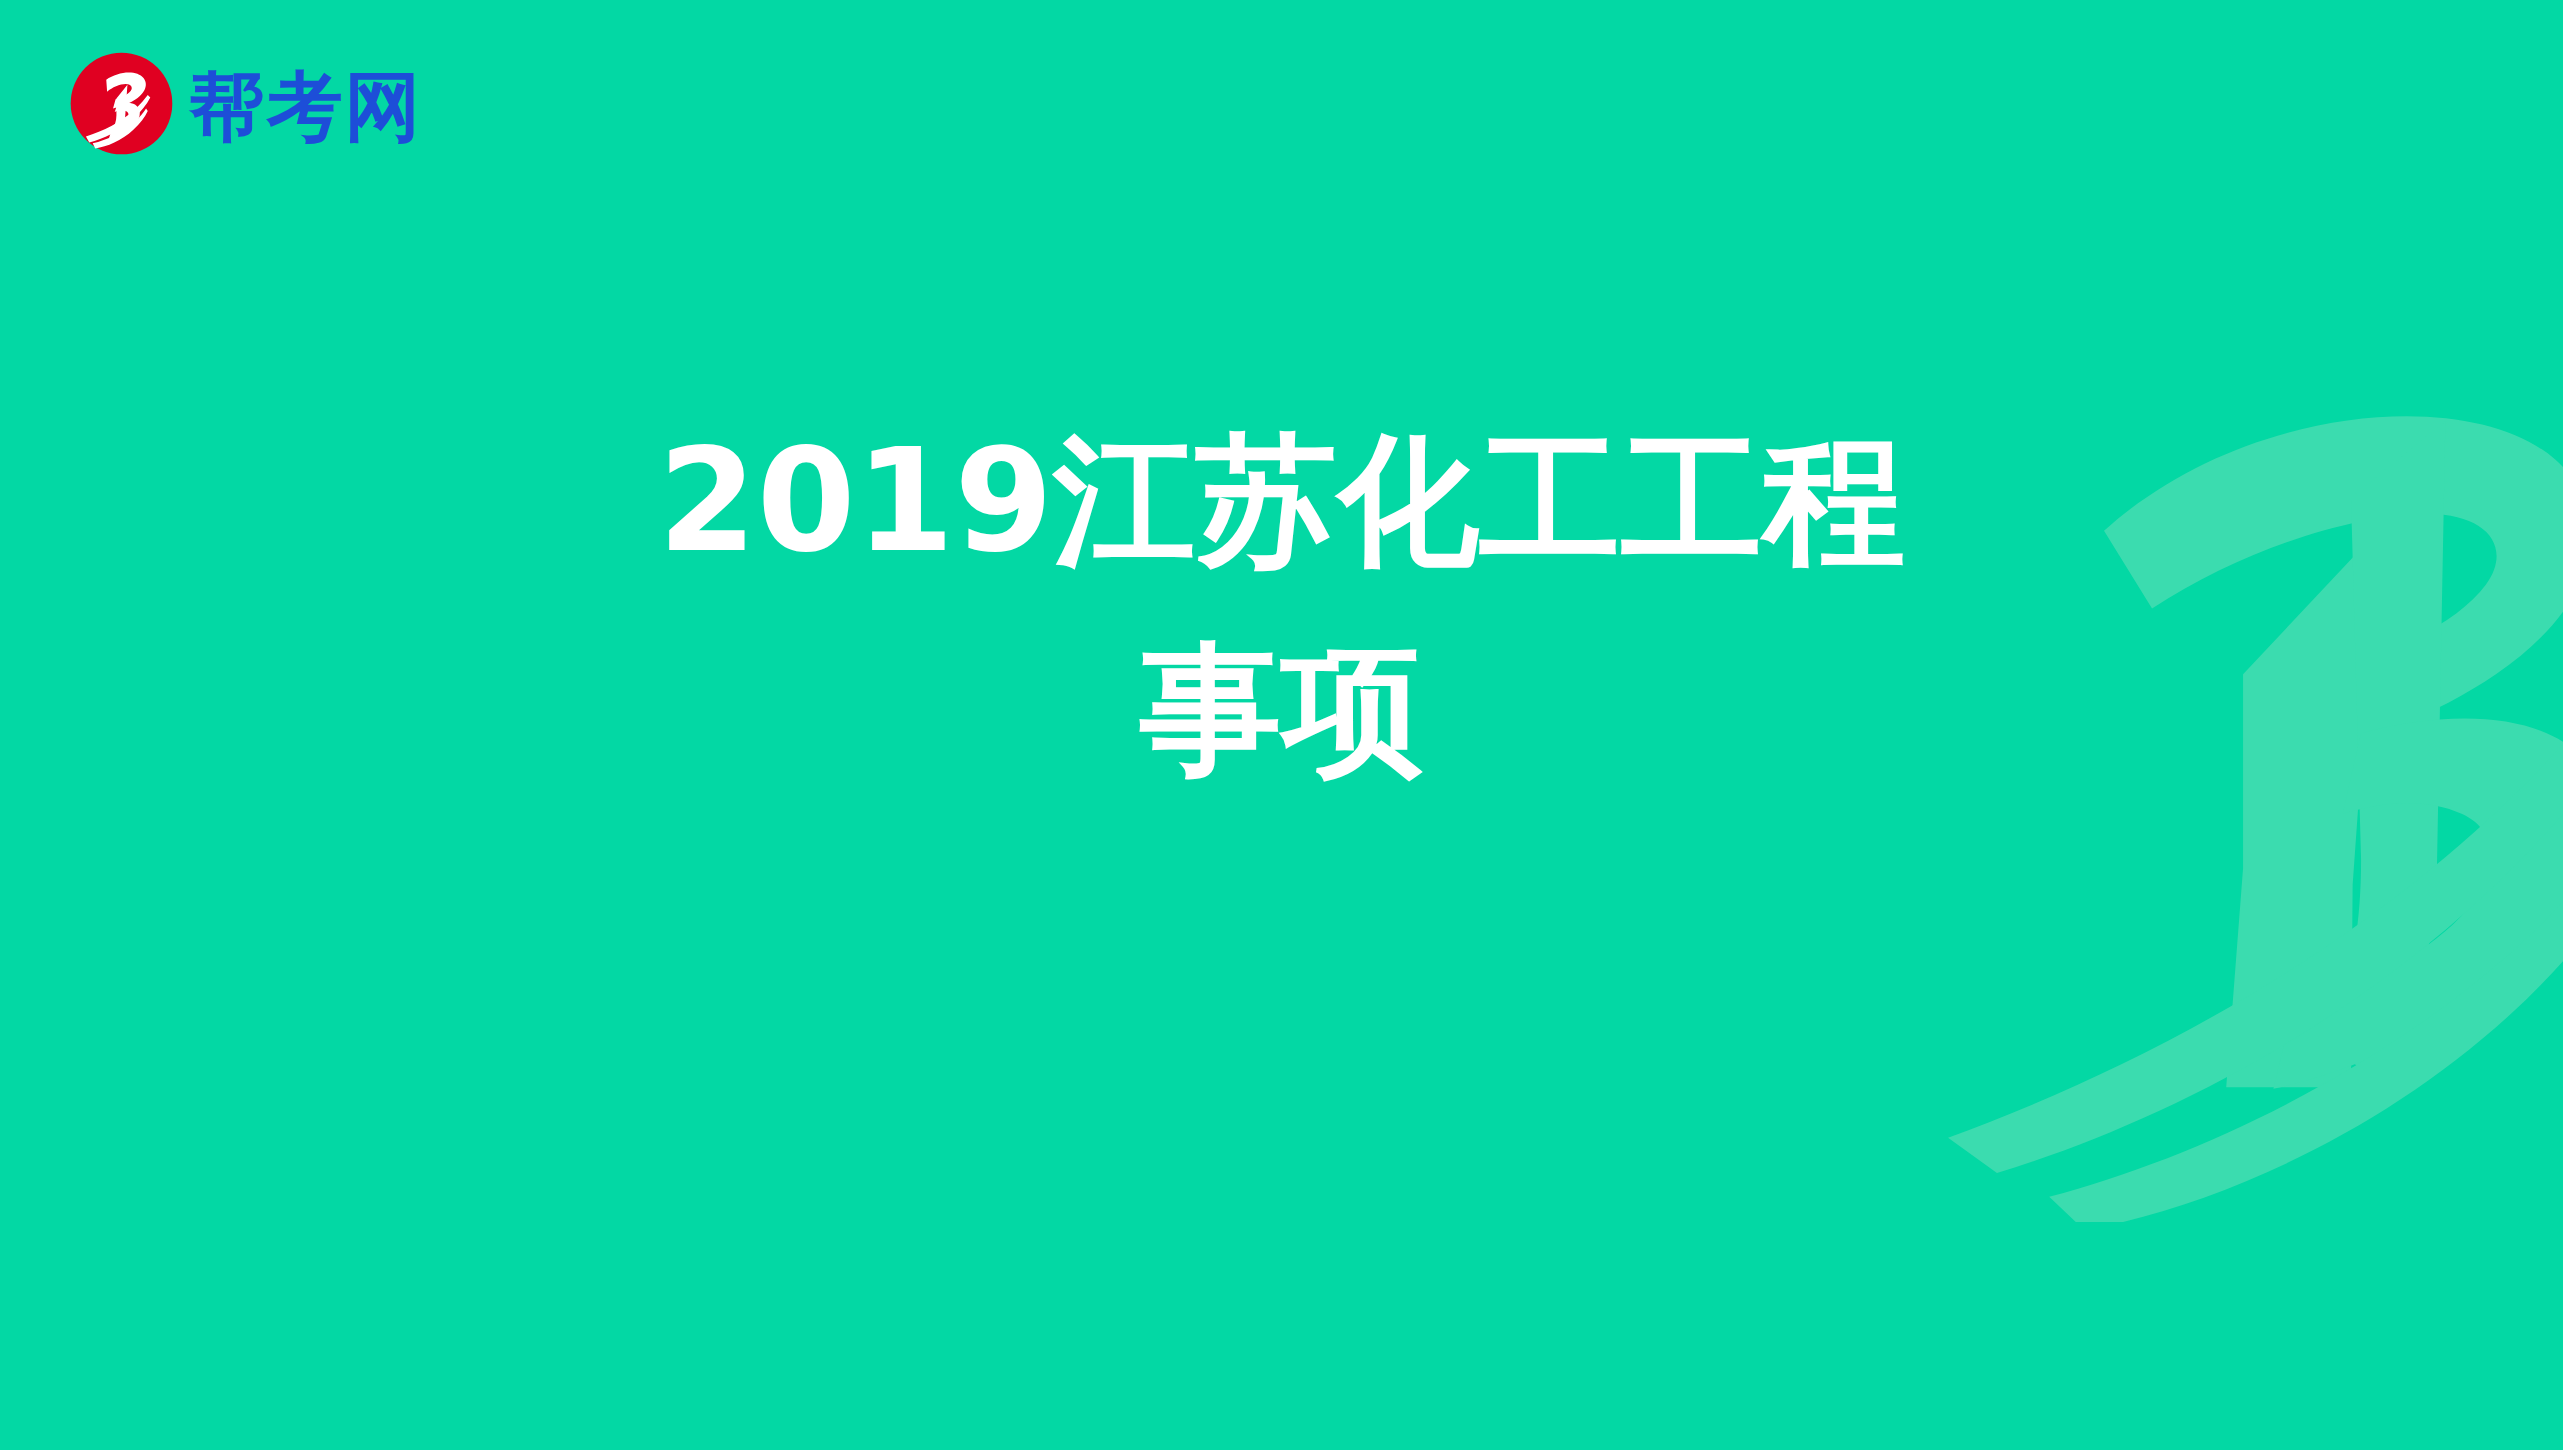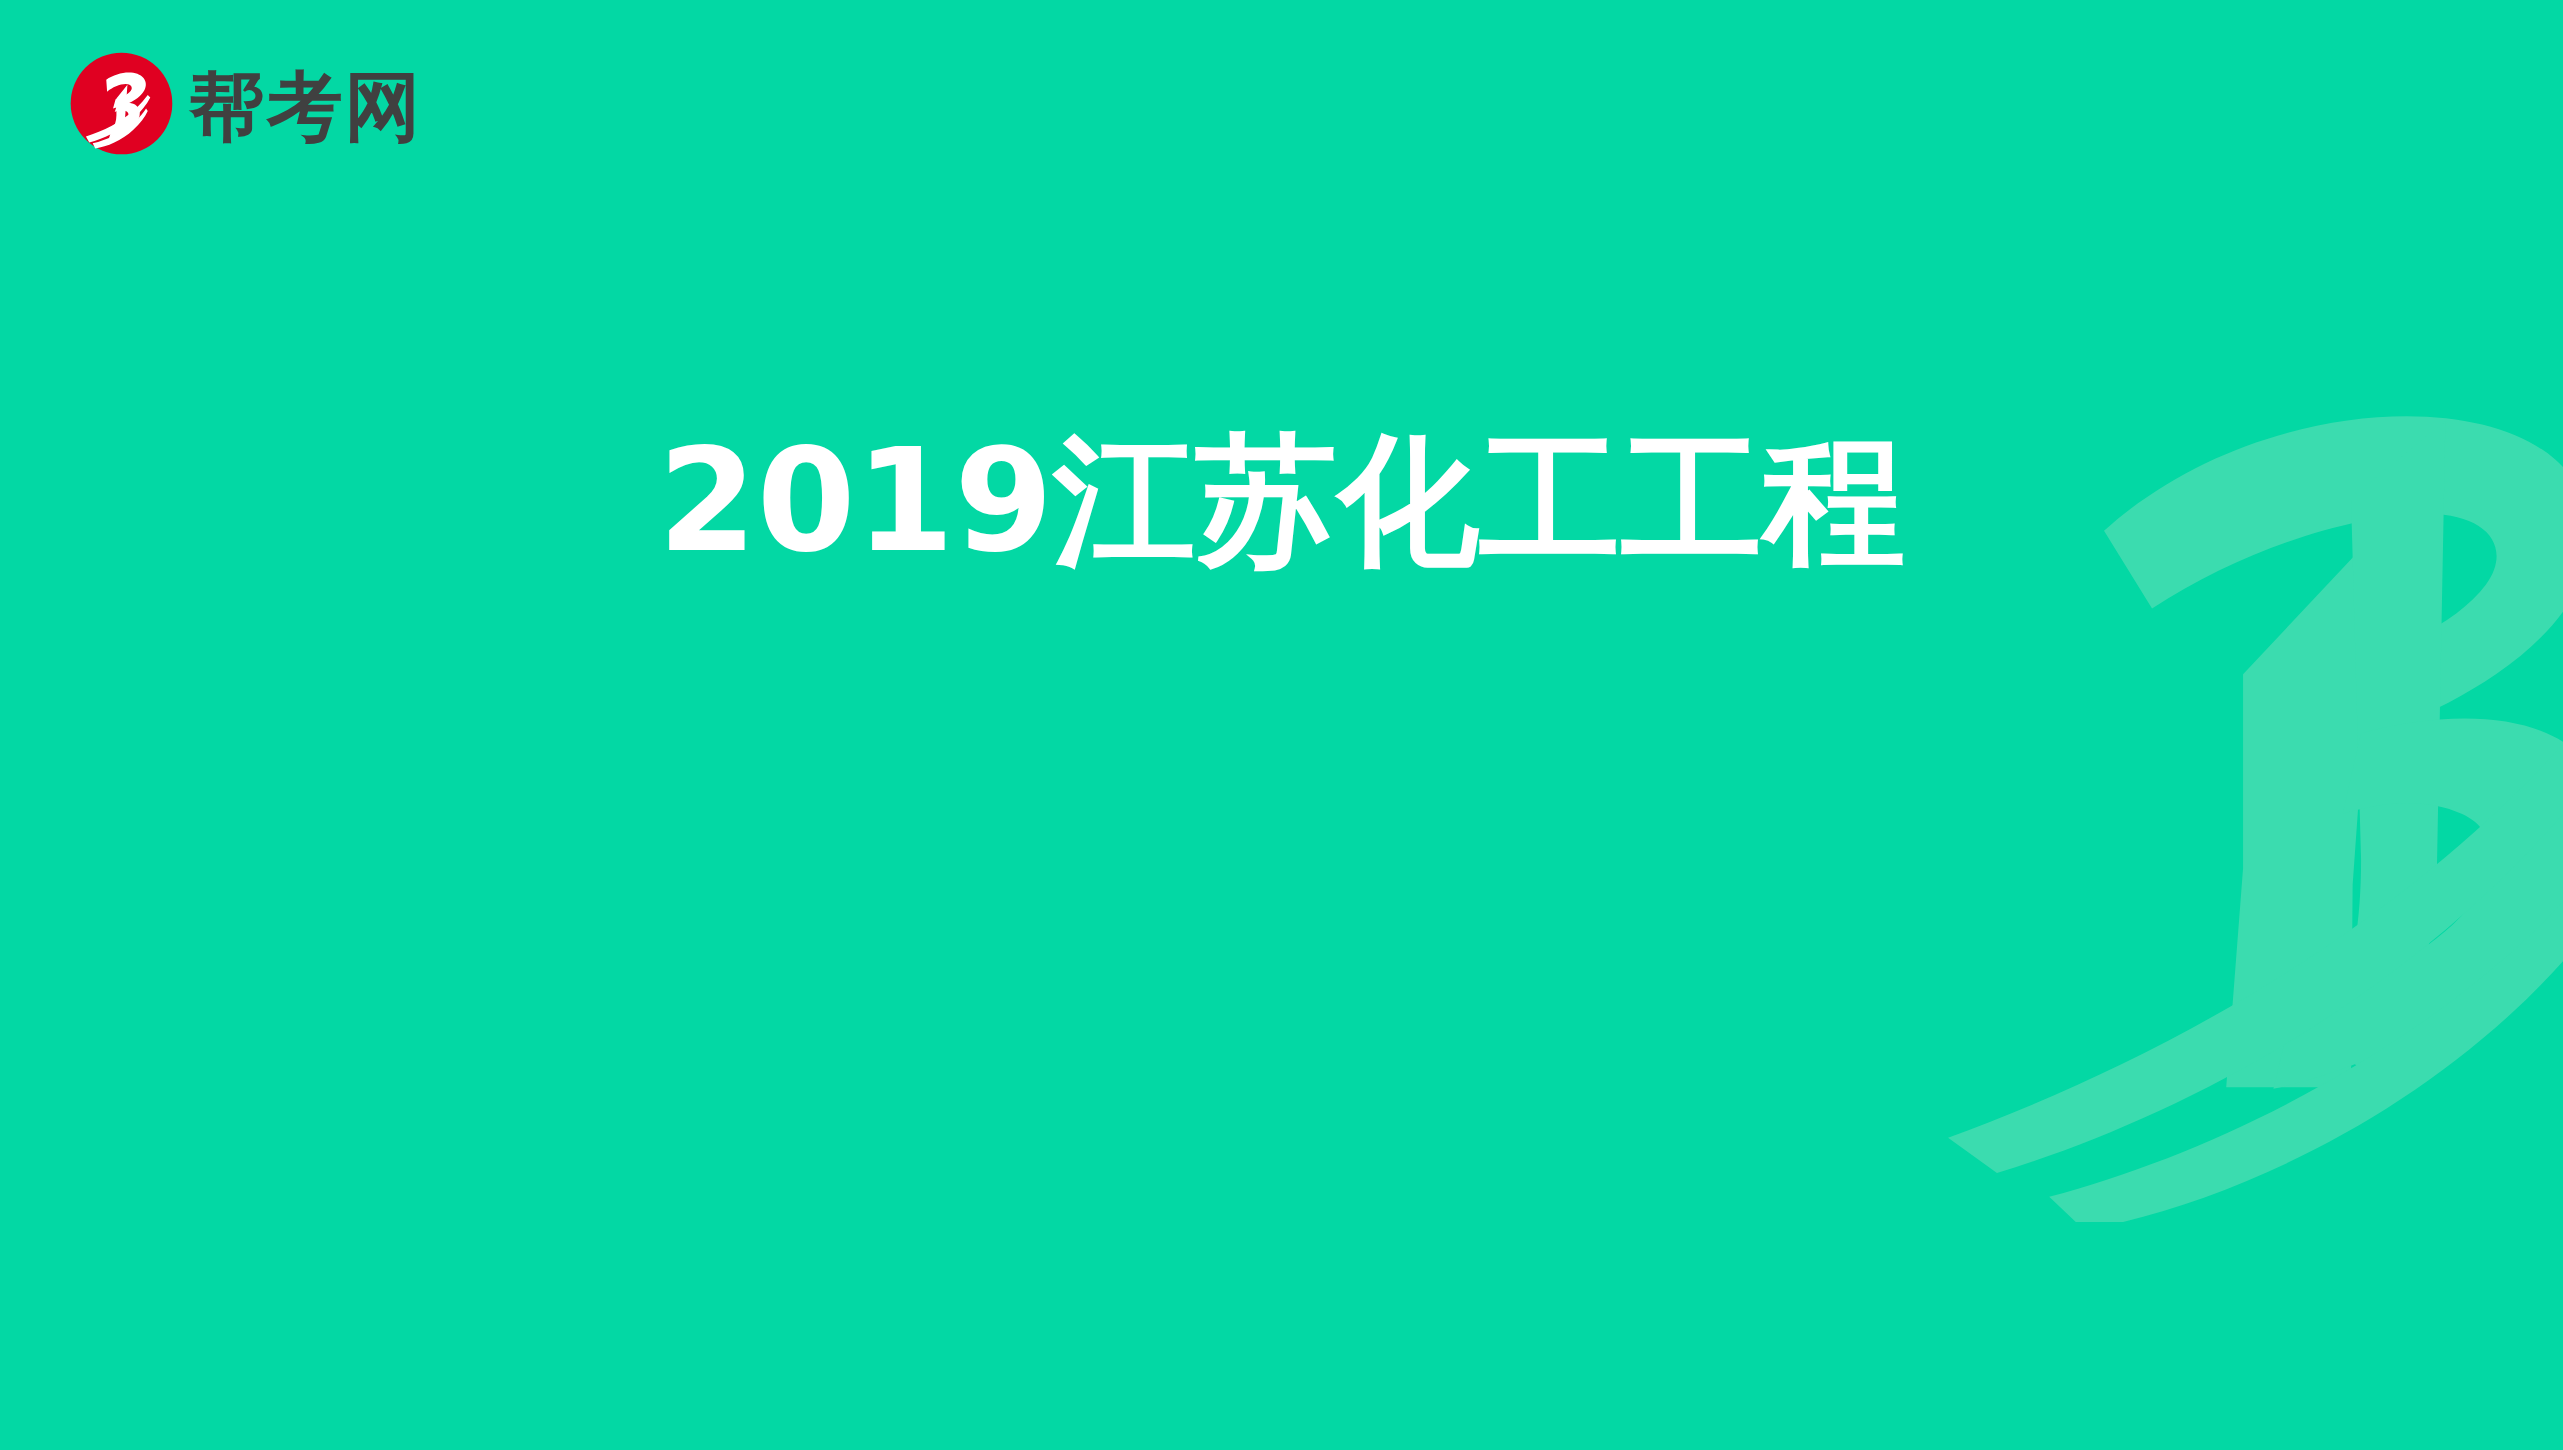--- a/index.html
+++ b/index.html
@@ -47,21 +47,21 @@
     height: 105px;
     flex: 0 0 105px;
   }
   .brand-mark svg { display: block; width: 105px; height: 105px; }
 
   .brand-name {
     margin-left: 15px;
     font-size: 76px;
     line-height: 1;
     font-weight: 700;
-    color: #404040;
+    color: #1d4ed8;
     letter-spacing: 1.7px;
     white-space: nowrap;
     font-family: "DejaVu Sans", "Liberation Sans", sans-serif;
     transform: translateY(3.4px);
   }
 
   
   .headline {
     position: absolute;
     left: 0;
@@ -151,16 +151,17 @@
           <path d="M28 109 C 45 105, 63 96, 77 84 C 83 79, 88 73, 91 68
                    L 93 71 C 90 78, 84 86, 76 93 C 62 106, 45 113, 31 115 Z"></path>
         </g>
       </svg>
     </span>
     <span class="brand-name">帮考网</span>
   </div>
 
   <div class="headline">
     <span class="headline-line">2019江苏化工工程</span>
+    <span class="headline-line">事项</span>
   </div>
 
 </div>
 
 
 </body></html>

